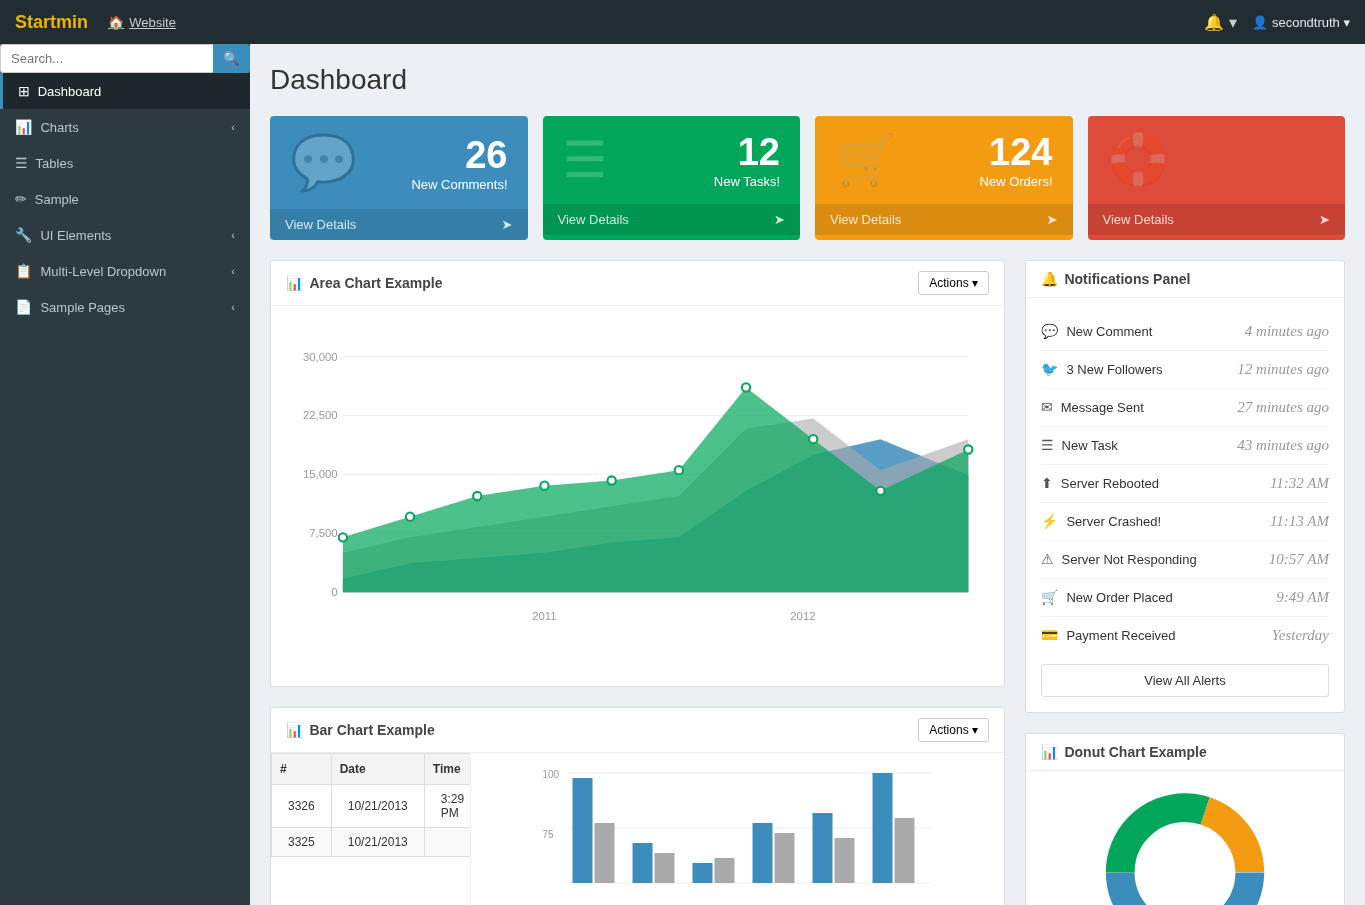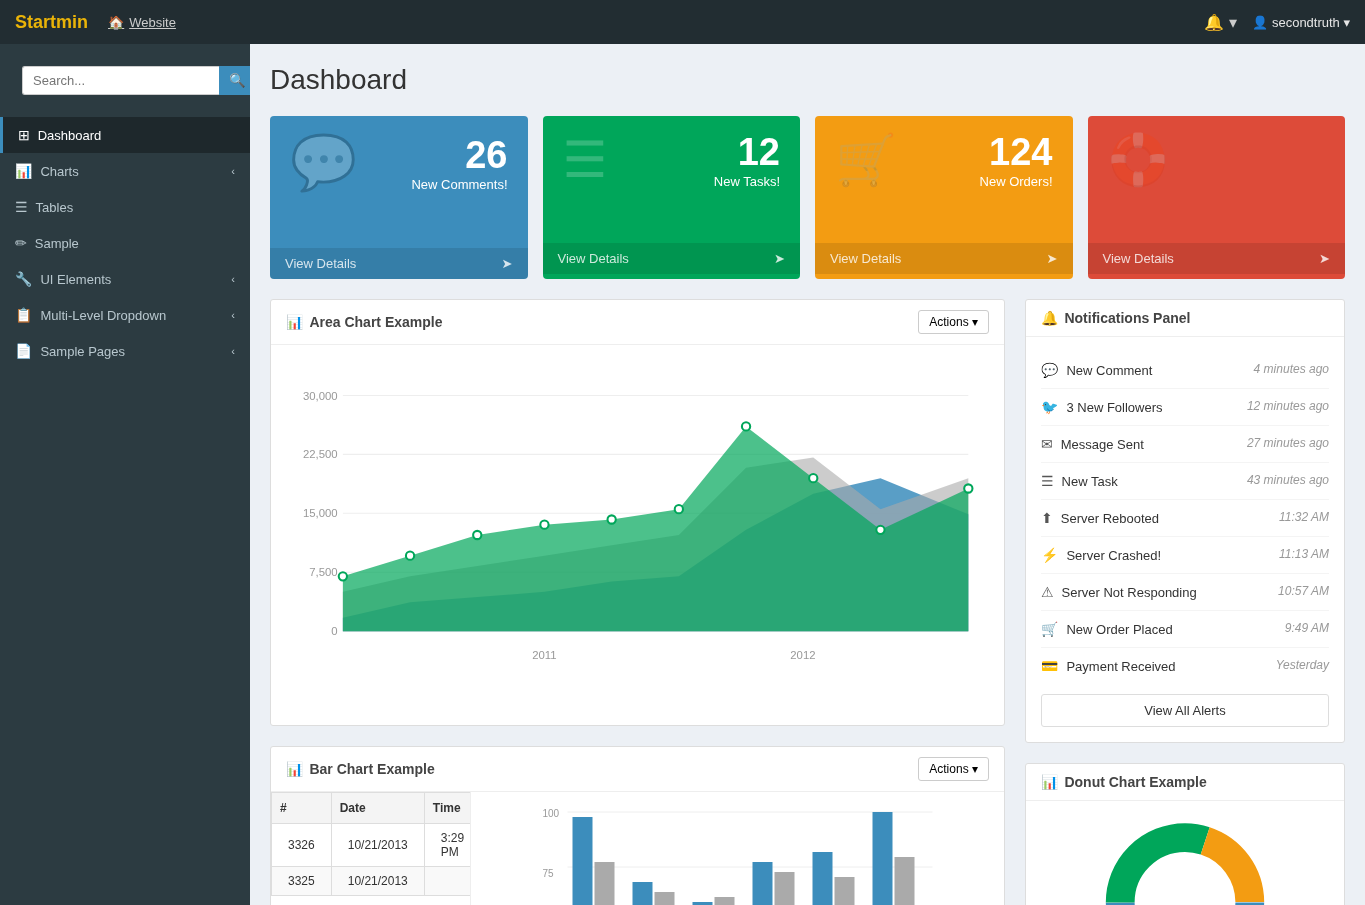--- a/index.html
+++ b/index.html
@@ -28,21 +28,21 @@
     .sidebar {
       position: fixed;
       top: 44px;
       left: 0;
       width: 250px;
       bottom: 0;
       background: #2c3b41;
       overflow-y: auto;
     }
     .sidebar-search {
-      padding: 22px;
+      padding: 0;
       display: flex;
       gap: 0;
     }
     .sidebar-search input {
       flex: 1;
       padding: 6px 10px;
       border: 1px solid #ccc;
       border-right: none;
       border-radius: 3px 0 0 3px;
       font-size: 13px;
@@ -97,21 +97,20 @@
     .stat-card-icon { font-size: 48px; color: rgba(255,255,255,0.4); }
     .stat-card-info { text-align: right; color: #fff; }
     .stat-card-number { font-size: 38px; font-weight: bold; }
     .stat-card-label { font-size: 13px; }
     .stat-card-bottom {
       background: rgba(0,0,0,0.1);
       padding: 8px 15px;
       display: flex;
       align-items: flex-end;
       justify-content: space-between;
-      margin-top: 39px;
     }
     .stat-card-bottom a { color: rgba(255,255,255,0.8); text-decoration: none; font-size: 13px; }
     .card-blue { background: #3c8dbc; }
     .card-green { background: #00a65a; }
     .card-orange { background: #f39c12; }
     .card-red { background: #dd4b39; }
 
     
     .panel {
       background: #fff;
@@ -157,21 +156,21 @@
       padding: 10px 0;
       border-bottom: 1px solid #f4f4f4;
       display: flex;
       align-items: flex-start;
       justify-content: space-between;
       gap: 8px;
     }
     .notifications-list li:last-child { border-bottom: none; }
     .notif-content { display: flex; align-items: center; gap: 8px; font-size: 13px; }
     .notif-icon { color: #555; font-size: 14px; }
-    .notif-time { color: #999; font-size: 12px; font-style: italic; white-space: nowrap; }
+    .notif-time { color: #999; font-size: 15px; font-style: italic; white-space: nowrap; font-family: Liberation Serif, serif; }
     .view-all-btn {
       display: block;
       width: 100%;
       padding: 8px;
       text-align: center;
       background: #fff;
       border: 1px solid #ddd;
       color: #333;
       font-size: 13px;
       cursor: pointer;

